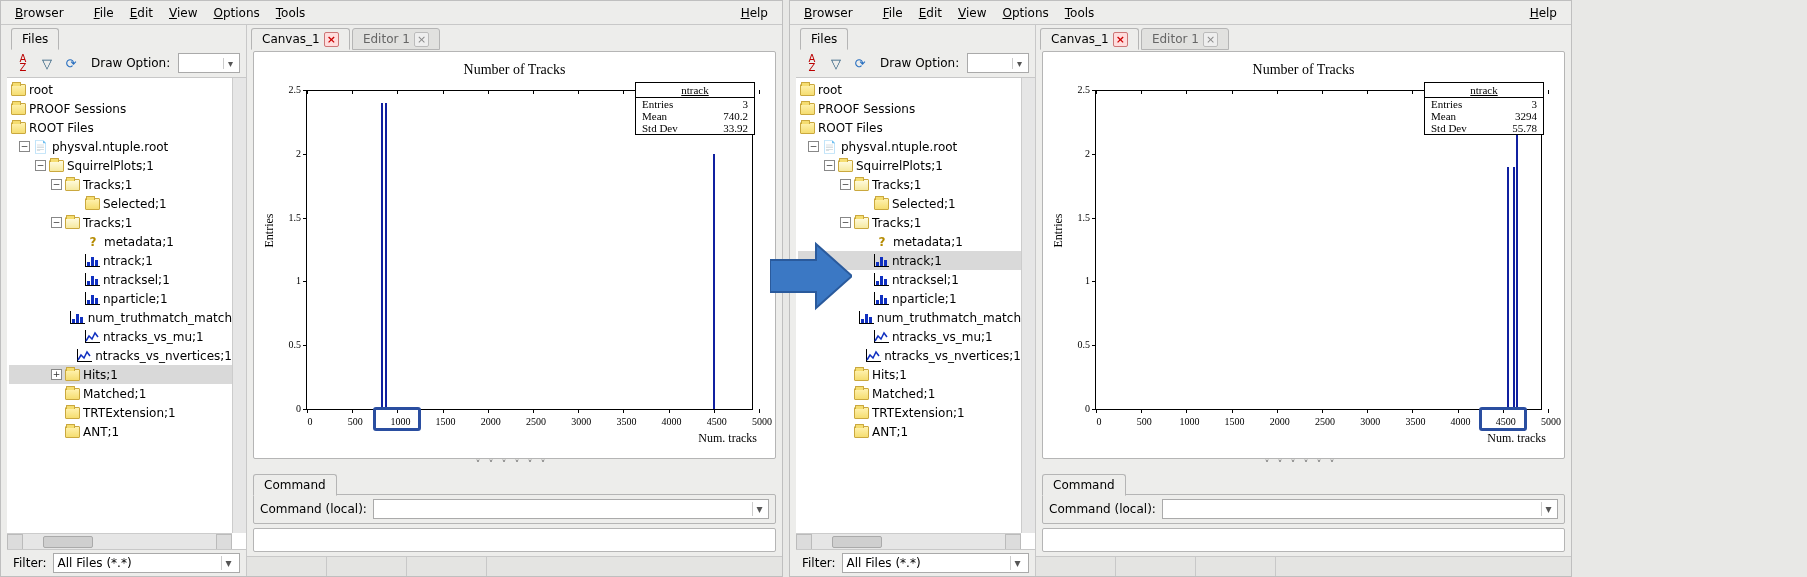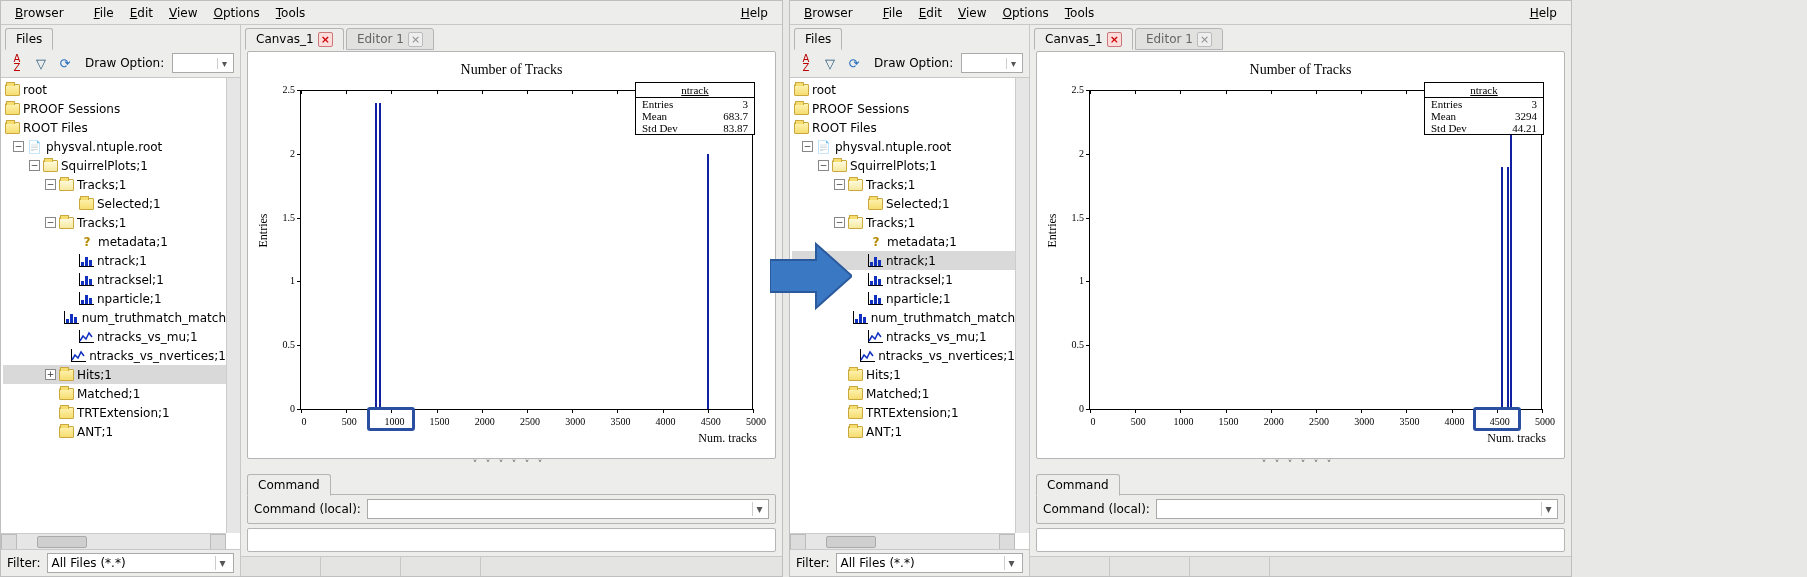--- a/index.html
+++ b/index.html
@@ -37,20 +37,21 @@
   .menu-bar .menu-item {
     padding: 2px 8px;
     cursor: default;
   }
   .menu-bar .menu-item span.ul { text-decoration: underline; }
   .menu-bar .spacer { flex: 1; }
   .content {
     flex: 1;
     display: flex;
     min-height: 0;
+    margin-left: 6px;
   }
   
   .browser-panel {
     width: 240px;
     display: flex;
     flex-direction: column;
     border-right: 1px solid #c8c8c8;
     background: #ededeb;
   }
   .tab-row {
@@ -627,25 +628,25 @@
               </div>
             <div class="xlabel">Num. tracks</div>
             <div class="stats-box">
               <div class="stats-title">ntrack</div>
               <div class="stats-row">
                   <span>Entries</span>
                   <span>3</span>
                 </div>
               <div class="stats-row">
                   <span>Mean</span>
-                  <span>683.7</span>
+                  <span>740.2</span>
                 </div>
               <div class="stats-row">
                   <span>Std Dev</span>
-                  <span>83.87</span>
+                  <span>33.92</span>
                 </div>
             </div>
           </div>
         </div>
         <div class="expand-handle">˅˅˅˅˅˅</div>
         <div class="cmd-block">
           <div class="cmd-tab">Command</div>
           <div class="cmd-body">
             <span>Command (local):</span>
             <div class="cmd-input">
@@ -930,21 +931,21 @@
               <div class="stats-row">
                   <span>Entries</span>
                   <span>3</span>
                 </div>
               <div class="stats-row">
                   <span>Mean</span>
                   <span>3294</span>
                 </div>
               <div class="stats-row">
                   <span>Std Dev</span>
-                  <span>44.21</span>
+                  <span>55.78</span>
                 </div>
             </div>
           </div>
         </div>
         <div class="expand-handle">˅˅˅˅˅˅</div>
         <div class="cmd-block">
           <div class="cmd-tab">Command</div>
           <div class="cmd-body">
             <span>Command (local):</span>
             <div class="cmd-input">

